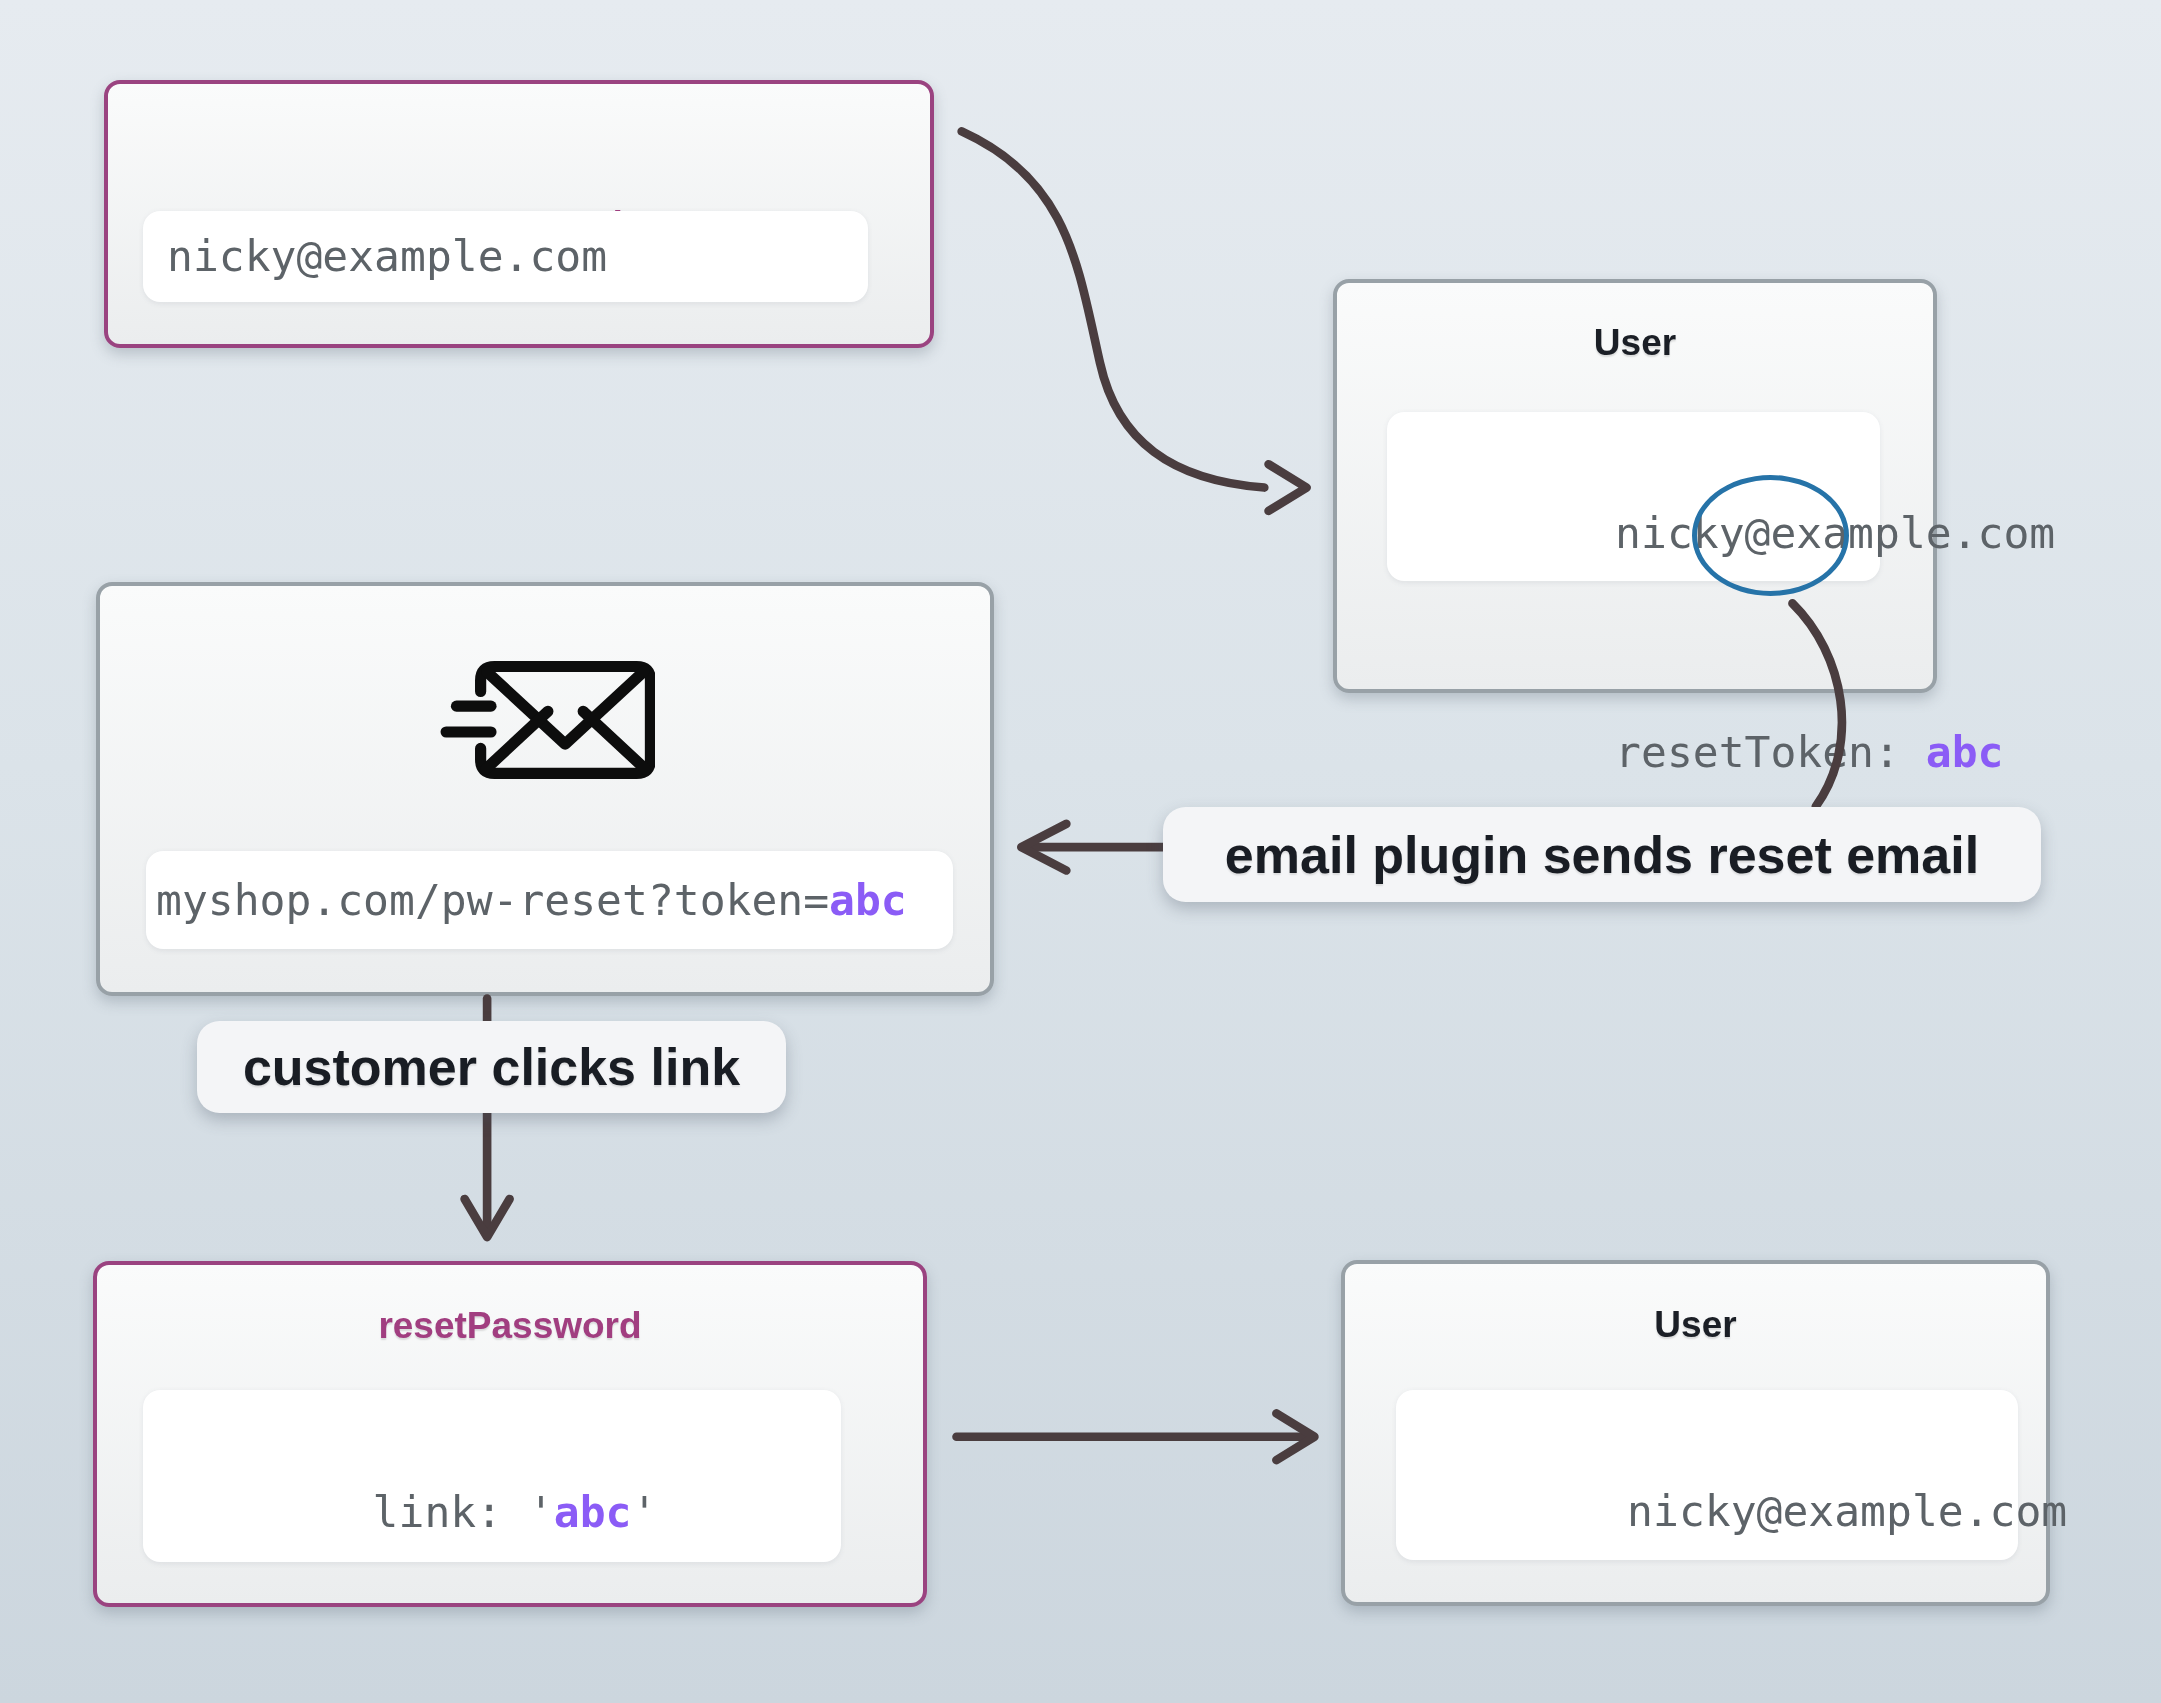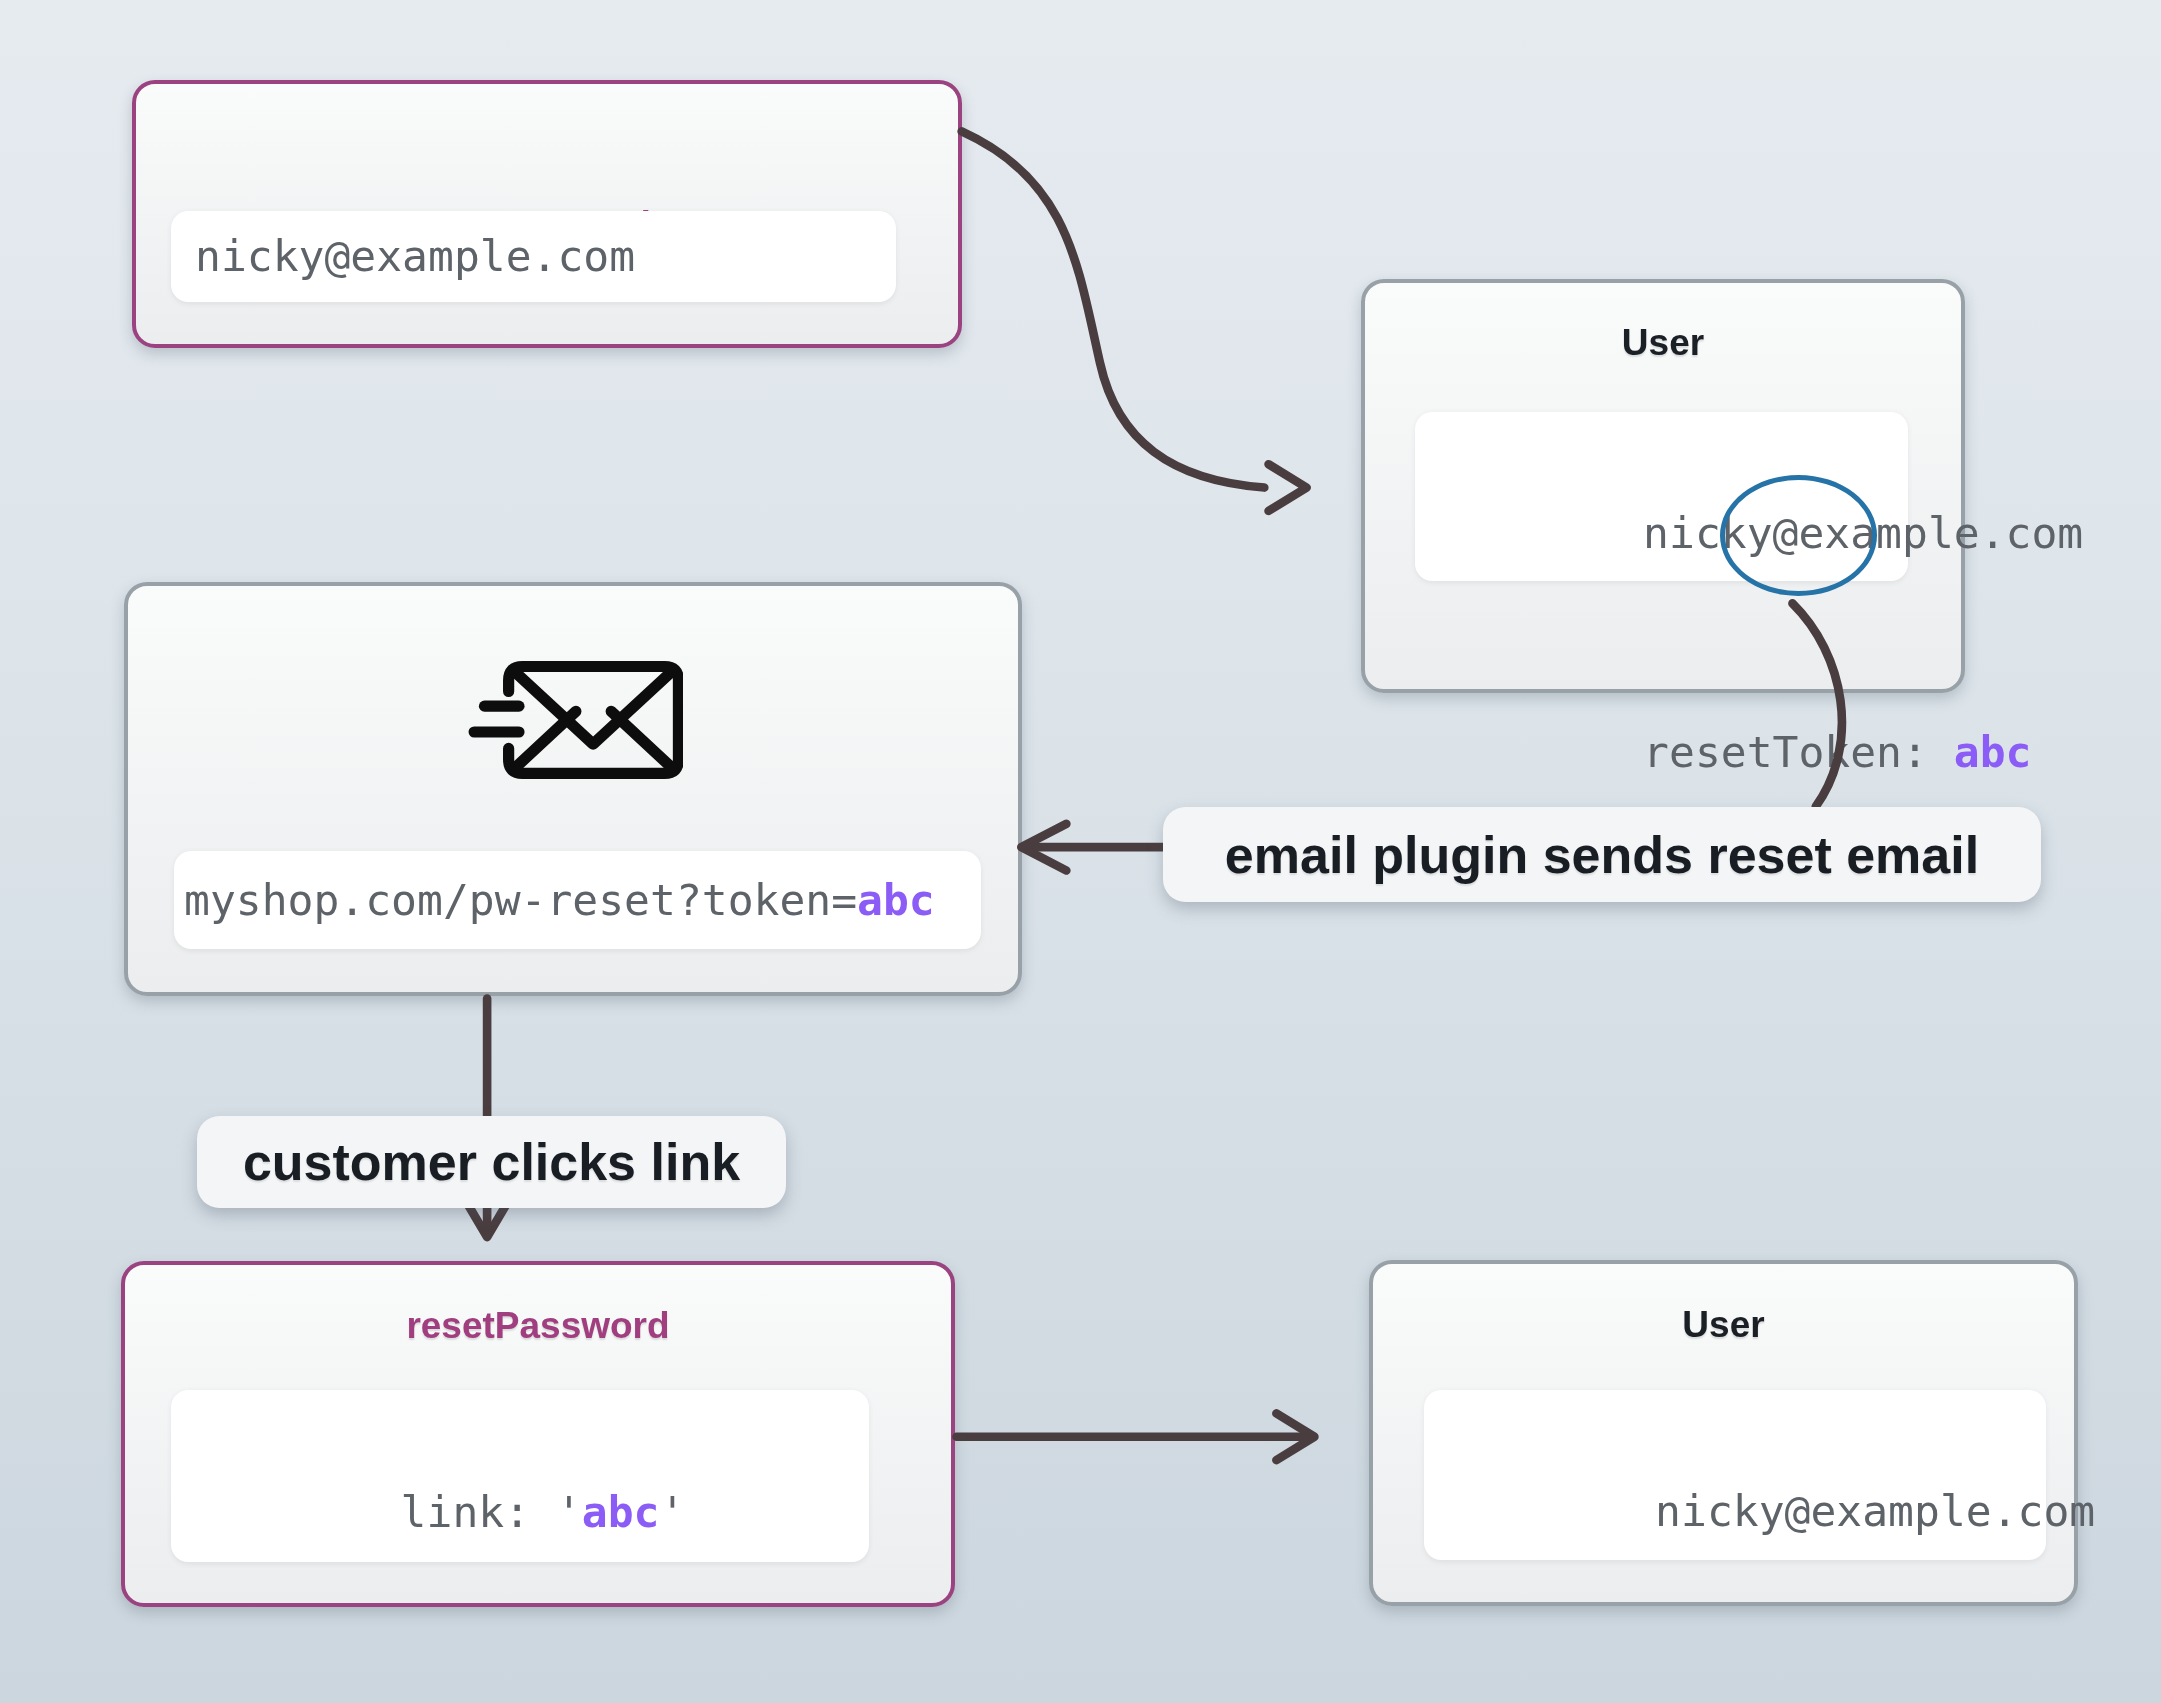--- a/index.html
+++ b/index.html
@@ -8,25 +8,24 @@
     font-family:"Liberation Sans",sans-serif;
     overflow:hidden;
   }
   .canvas{
     position:relative;width:2162px;height:1703px;
     background:linear-gradient(180deg,#e6ebf0 0%,#dbe3e9 45%,#ccd6de 100%);
   }
 
   
   .card{
-    position:absolute;box-sizing:border-box;border-radius:23px;
+    position:absolute;box-sizing:border-box;border-radius:16px;
     background:linear-gradient(180deg,#fafbfb 0%,#ebedee 100%);
     box-shadow:0 6px 14px rgba(80,92,108,.28);
     z-index:1;
-    margin-left:28px;
   }
   .card.purple{border:4.3px solid #9a4380;}
   .card.gray{border:4.3px solid #98a1a7;}
 
   #card-rpr{left:104px;top:80px;width:830px;height:268px;}
   #card-user-top{left:1333px;top:279px;width:604px;height:414px;}
   #card-email{left:96px;top:582px;width:898px;height:414px;}
   #card-reset{left:93px;top:1261px;width:834px;height:346px;}
   #card-user-bottom{left:1341px;top:1260px;width:709px;height:346px;}
 
@@ -66,21 +65,21 @@
   
   .pill{
     position:absolute;box-sizing:border-box;background:#f4f5f7;border-radius:22.5px;
     box-shadow:0 7px 15.6px rgba(70,80,95,.30);
     display:flex;align-items:center;justify-content:center;
     font-weight:700;font-size:52px;color:#191d24;
     text-shadow:0 1.7px 1.7px rgba(0,0,0,.10);
     z-index:6;
   }
   #pill-email-plugin{left:1163px;top:807px;width:878px;height:95px;}
-  #pill-customer{left:197px;top:1116px;width:589px;height:92px;}
+  #pill-customer{left:197px;top:1021px;width:589px;height:92px;}
 
   
   #arrows{position:absolute;left:0;top:0;z-index:5;pointer-events:none;}
 
   
   #email-icon{position:absolute;left:339px;top:71px;}
 </style>
 </head>
 <body>
 

